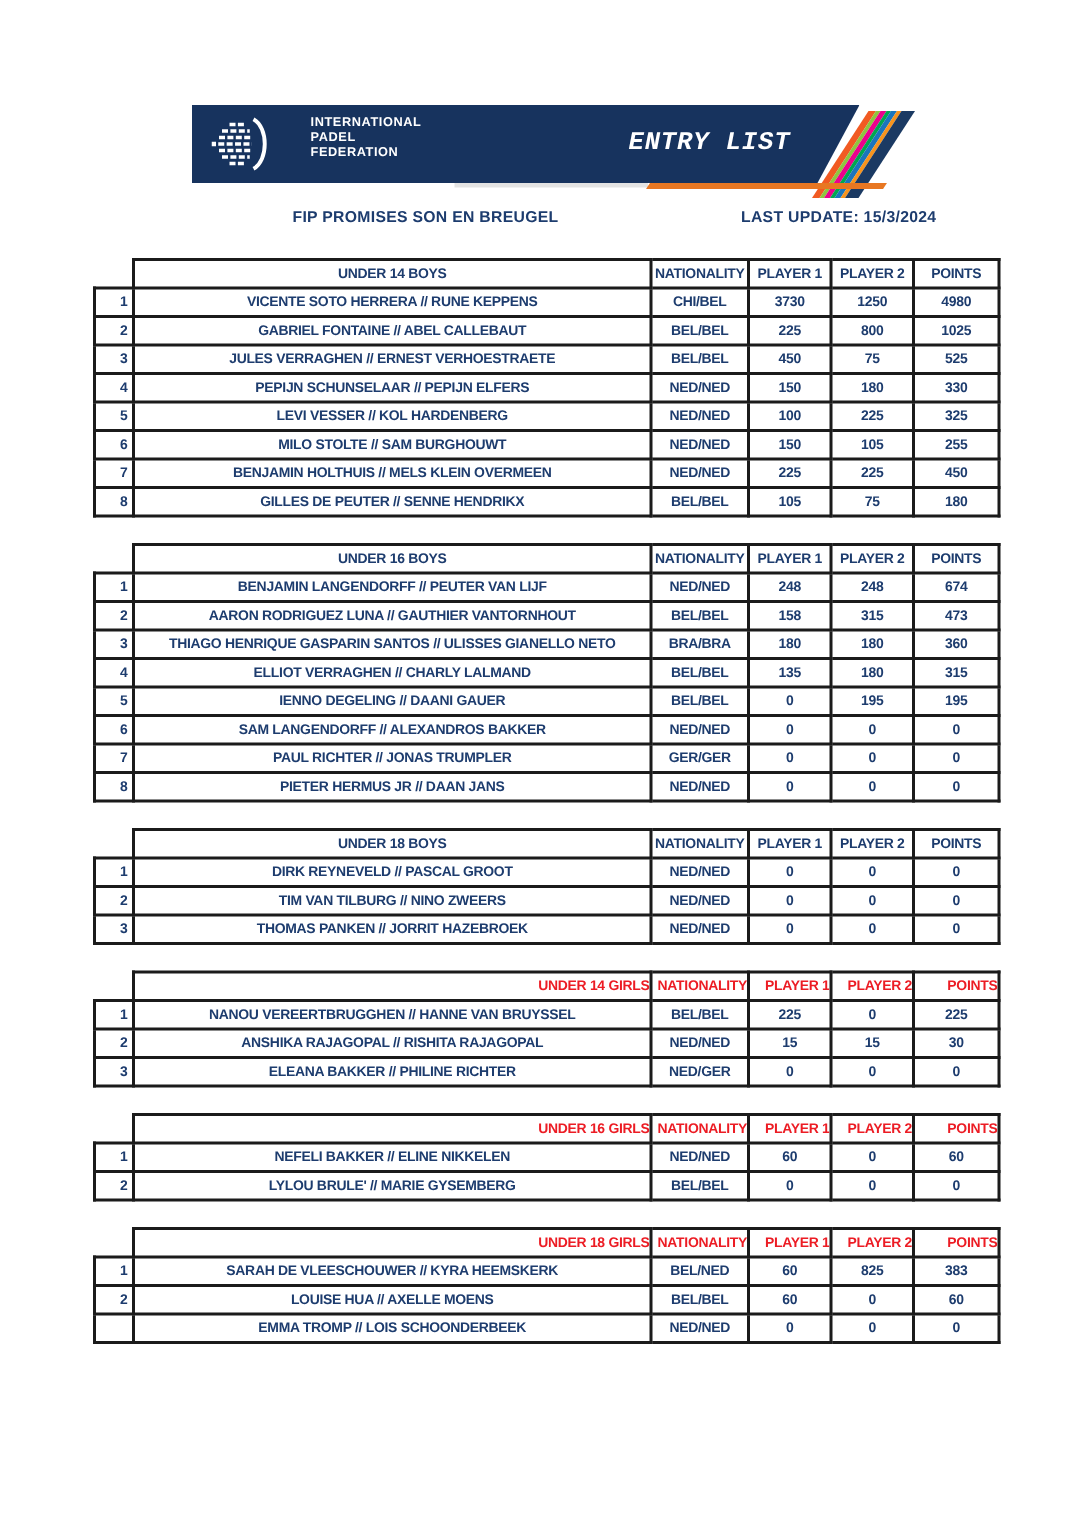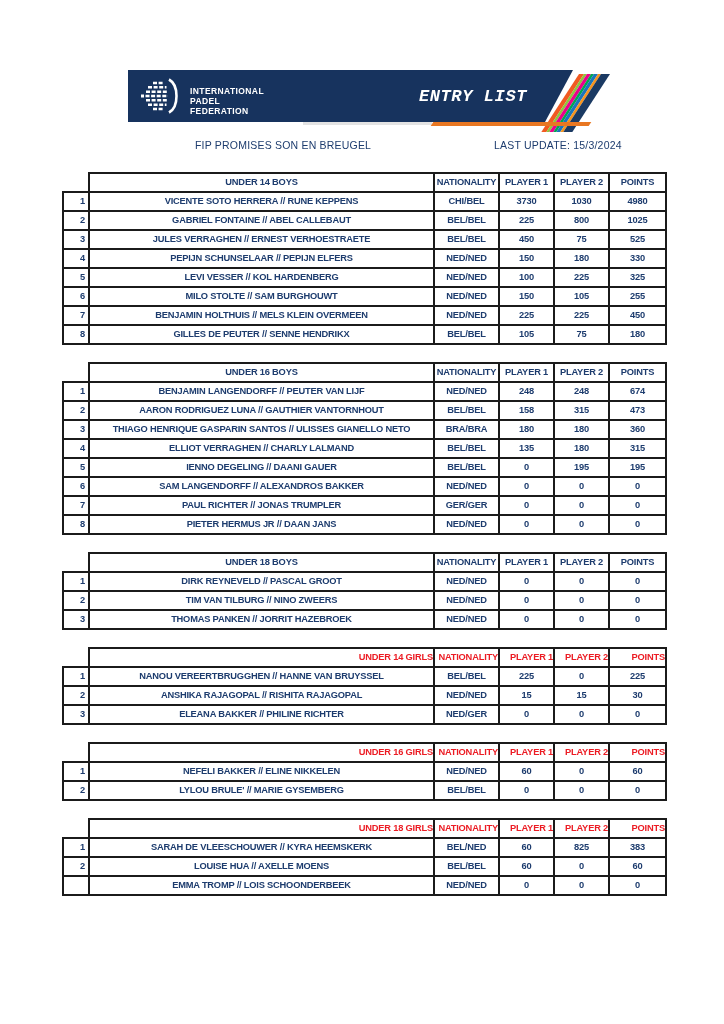--- a/index.html
+++ b/index.html
@@ -11,21 +11,21 @@
   }
 
   
   .header { position: absolute; left: 128px; top: 70px; width: 490px; height: 66px; }
   .banner {
     position: absolute; left: 0; top: 0; width: 445px; height: 52px;
     background: #17335e;
     clip-path: polygon(0 0, 100% 0, calc(100% - 28px) 100%, 0 100%);
   }
   .banner-inner { display: flex; align-items: center; height: 100%; padding-left: 13px; }
-  .logo { display: flex; align-items: flex-end; gap: 5px; }
+  .logo { display: flex; align-items: flex-start; gap: 22px; }
   .logo svg { display: block; }
   .logo-text {
     color: #fff; font-weight: bold; font-size: 8.5px;
     line-height: 1.18; letter-spacing: 0.4px;
   }
   .entry-list {
     position: absolute; right: 46px; top: 50%; transform: translateY(-50%);
     color: #fff; font-weight: bold; font-style: italic;
     font-size: 17px; letter-spacing: 0.6px; font-family: Liberation Mono, monospace;
   }
@@ -36,21 +36,21 @@
   .stripe { height: 100%; }
   .under-gray { position: absolute; left: 175px; top: 52px; width: 129px; height: 3px; background: #e3e3e3; }
   .under-orange {
     position: absolute; left: 304px; top: 52px; width: 158px; height: 4px;
     background: #e87722; transform: skewX(-33deg);
   }
 
   
   .event-title, .last-update {
     position: absolute; top: 139px;
-    font-size: 10.5px; font-weight: normal; color: #1d3c6e; letter-spacing: 0.2px;
+    font-size: 10.5px; font-weight: bold; color: #1d3c6e; letter-spacing: 0.2px;
     white-space: nowrap;
   }
   .event-title { left: 195px; }
   .last-update { left: 494px; }
 
   
   .tables { position: absolute; left: 62px; top: 172px; width: 603px; }
   table {
     width: 603px; border-collapse: collapse; table-layout: fixed;
     margin: 0 0 17px 0;
@@ -132,21 +132,21 @@
         <th>PLAYER 2</th>
         <th>POINTS</th>
       </tr>
     </thead>
     <tbody>
   <tr>
     <td class="num">1</td>
     <td>VICENTE SOTO HERRERA // RUNE KEPPENS</td>
     <td>CHI/BEL</td>
     <td>3730</td>
-    <td>1030</td>
+    <td>1250</td>
     <td>4980</td>
   </tr>
 
   <tr>
     <td class="num">2</td>
     <td>GABRIEL FONTAINE // ABEL CALLEBAUT</td>
     <td>BEL/BEL</td>
     <td>225</td>
     <td>800</td>
     <td>1025</td>

